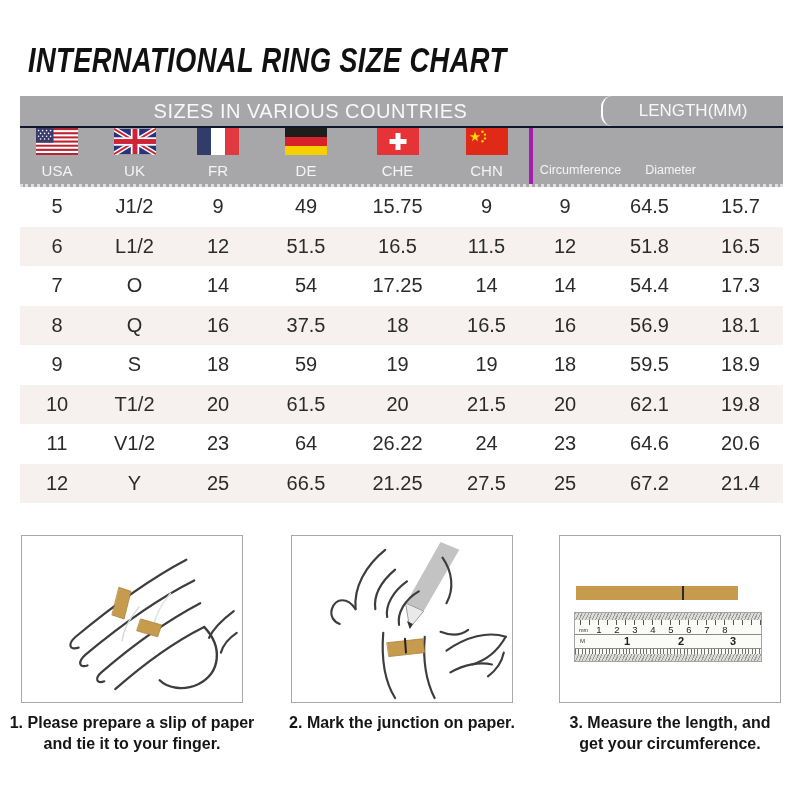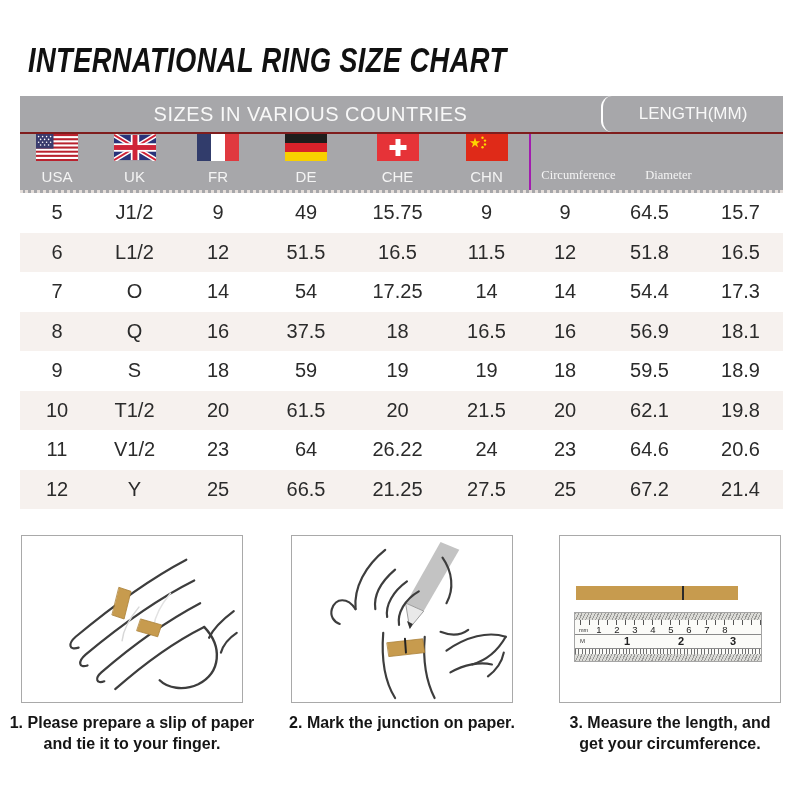--- a/index.html
+++ b/index.html
@@ -8,28 +8,28 @@
   .page-title{
     position:absolute; left:28px; top:40px;
     font-size:35px; font-weight:bold; font-style:italic;
     color:#111; white-space:nowrap; letter-spacing:0.5px;
     transform:scaleX(.78); transform-origin:left center;
   }
 
   
   .rs-table{ position:absolute; left:20px; top:96px; width:763px; }
   .thead{ background:#a7a7aa; color:#fff; border-bottom:3px dotted #e4ddd9; }
-  .thead-top{ display:grid; grid-template-columns:581px 182px; height:38px; border-bottom:2px solid #7f1d1d; }
+  .thead-top{ display:grid; grid-template-columns:581px 182px; height:32px; border-bottom:2px solid #0f172a; }
   .sizes-header{ display:flex; align-items:center; justify-content:center; font-size:20px; letter-spacing:0.5px; color:#f8f8f8;}
   .length-header{ border-left:2px solid #fff; display:flex; align-items:center; justify-content:center; font-size:17px; color:#f8f8f8;border-radius:11px;}
   .thead-bottom{ display:grid; grid-template-columns:74px 81px 86px 90px 93px 85px 72px 182px; height:56px; }
   .country-cell{ display:flex; flex-direction:column; align-items:center; justify-content:flex-end; padding-bottom:5px; }
   .flag{ width:42px; height:27px; display:block; }
   .ccode{ font-size:15px; margin-top:7px; color:#f4f4f4; }
-  .length-sub{ border-left:2px solid #a21caf; display:grid; grid-template-columns:95px 85px; align-items:end; padding-bottom:7px;font-family:Liberation Serif, serif; }
+  .length-sub{ border-left:4px solid #a21caf; display:grid; grid-template-columns:95px 85px; align-items:end; padding-bottom:7px; }
   .length-sub span{ text-align:center; font-size:12.5px; color:#f4f4f4; }
 
   .tbody{ width:763px; }
   .trow{ display:grid; grid-template-columns:74px 81px 86px 90px 93px 85px 72px 97px 85px; height:39.5px; align-items:center; }
   .trow.alt{ background:#f6f1ee; }
   .cell{ text-align:center; font-size:20px; color:#2b2b2b; }
 
   
   .step-box{ position:absolute; top:535px; width:222px; height:168px; background:#fff; border:1px solid #a9a9a9; }
   #box1{ left:21px; } #box2{ left:291px; } #box3{ left:559px; position:absolute; }

